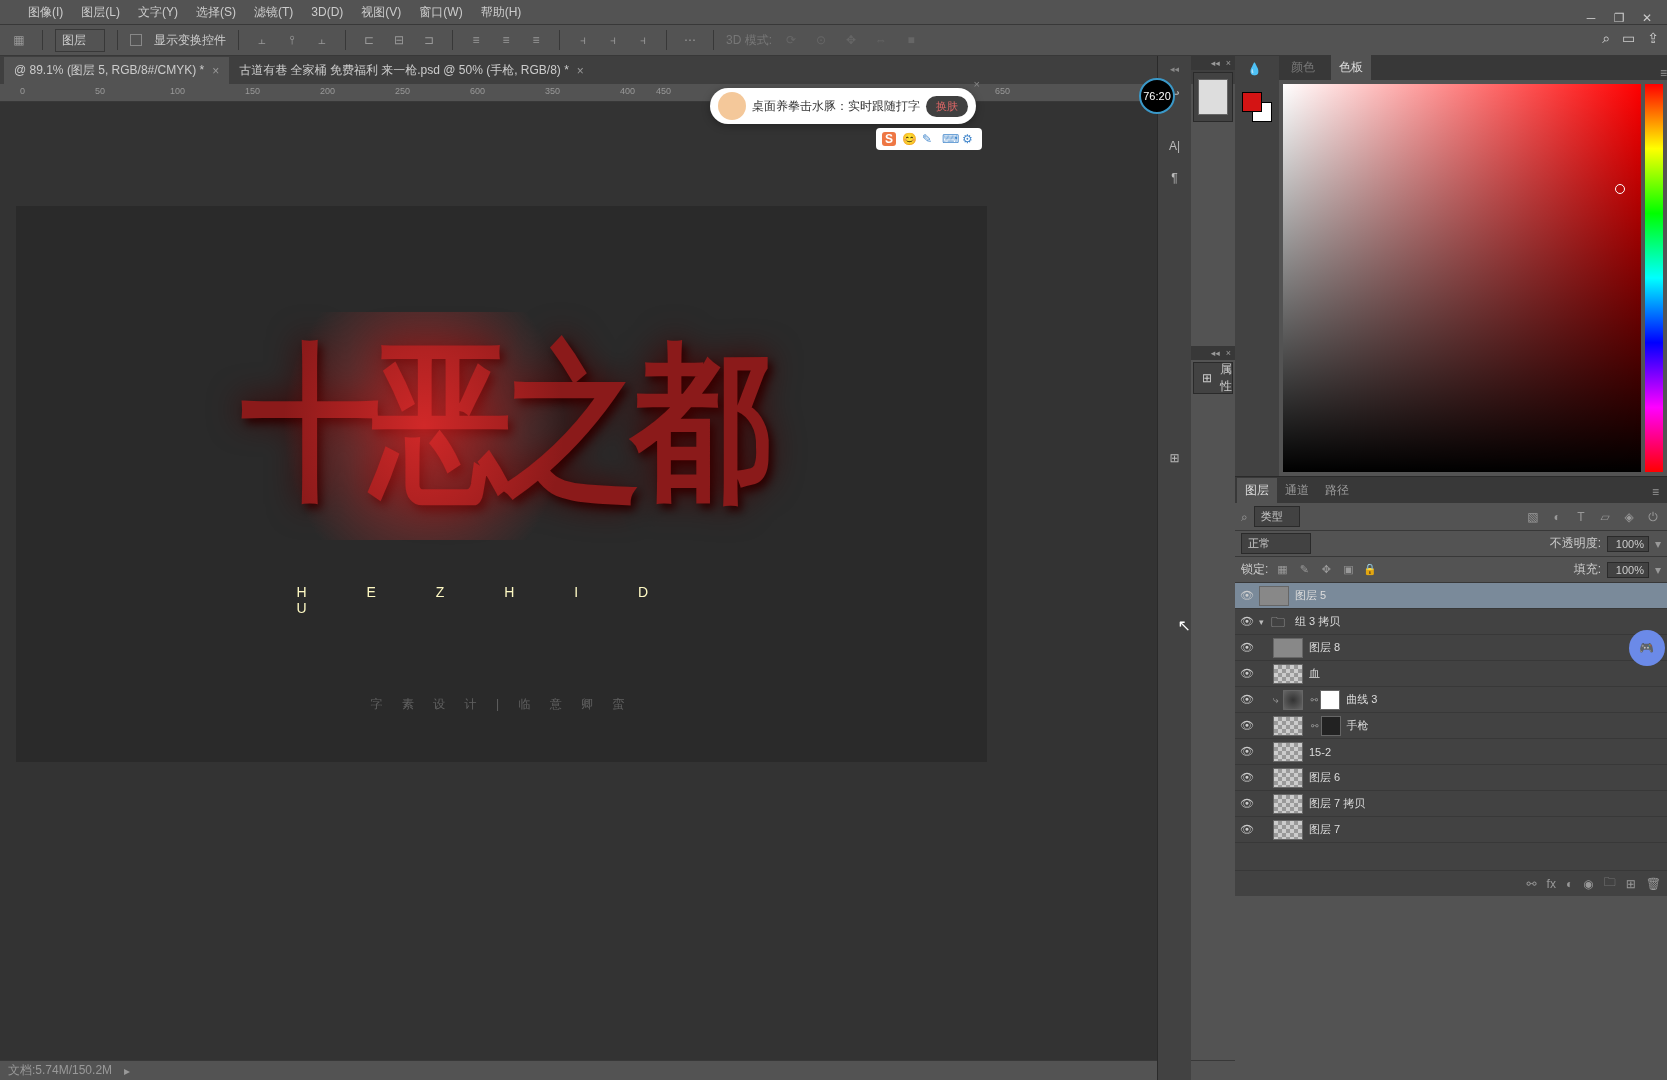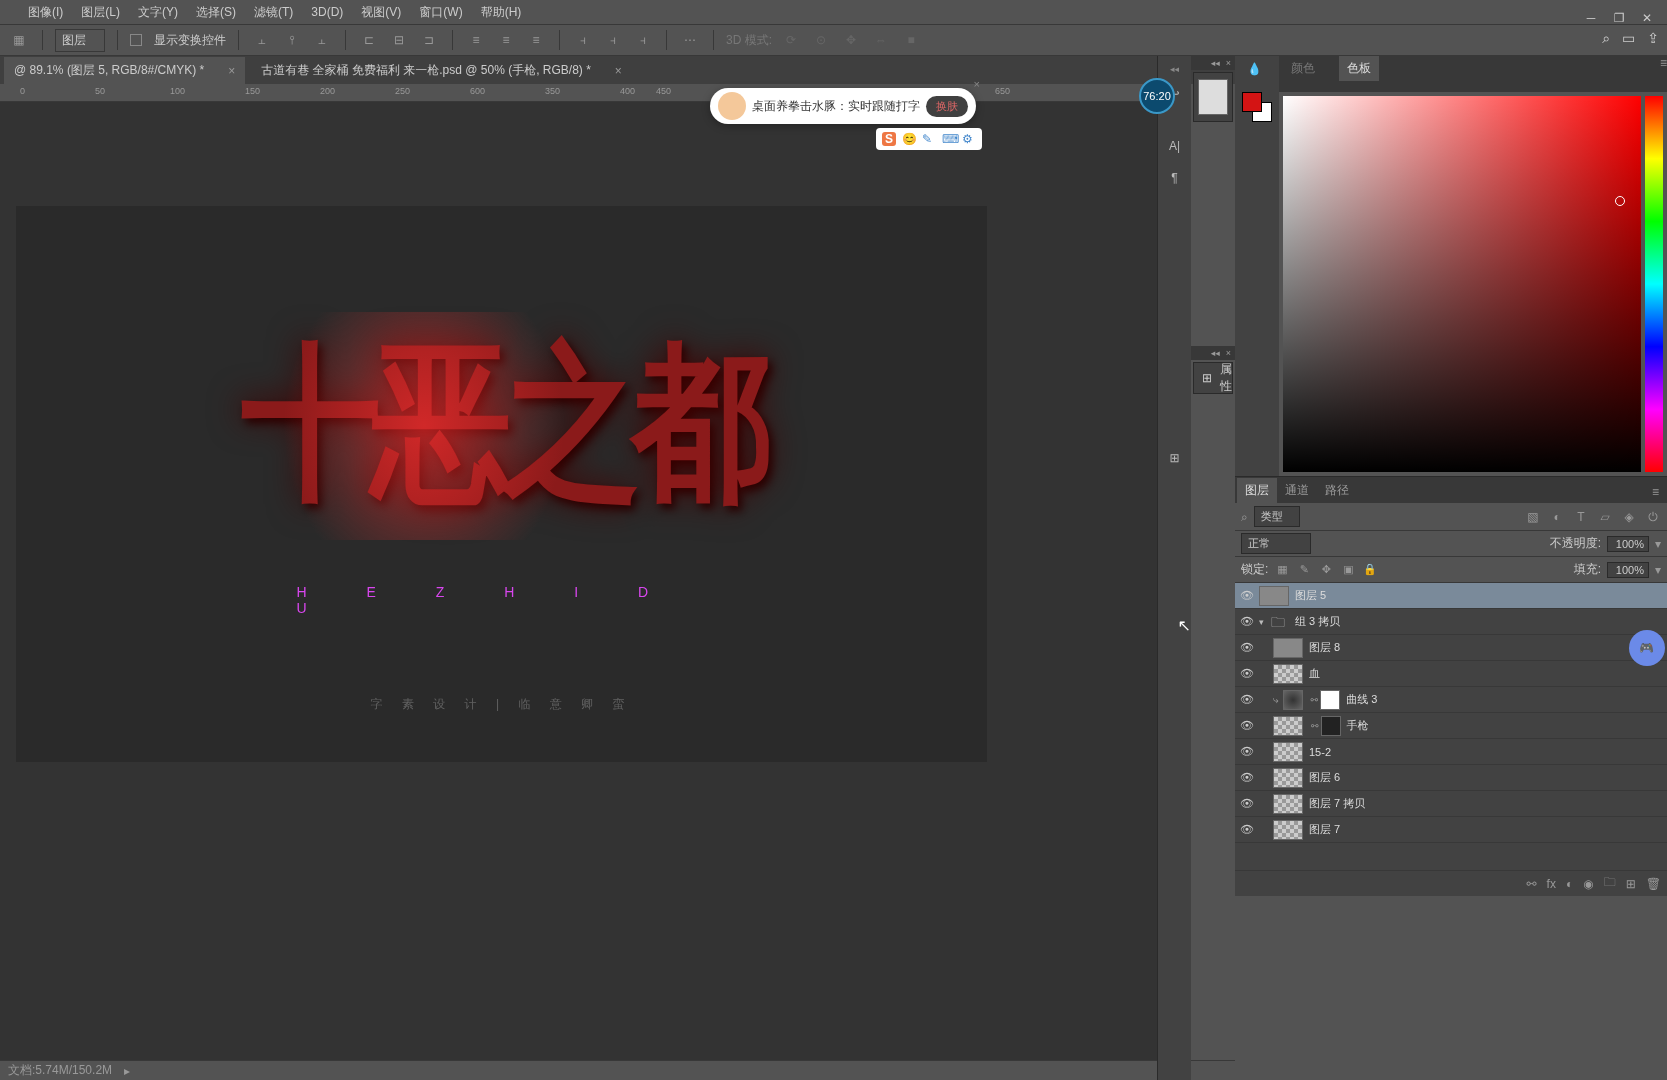--- a/index.html
+++ b/index.html
@@ -7,48 +7,48 @@
 .menubar{height:24px;background:#535353;display:flex;align-items:center;padding-left:20px;gap:2px}
 .menubar span{padding:14px 8px;cursor:pointer}
 .window-controls{position:absolute;right:0;top:0;display:flex;gap:12px;padding:4px 12px}
 .window-controls span{width:16px;height:16px;display:flex;align-items:center;justify-content:center;cursor:pointer}
 .optbar{height:32px;background:#535353;border-top:1px solid #383838;border-bottom:1px solid #383838;display:flex;align-items:center;padding-left:8px;gap:8px}
 .opt-sep{width:1px;height:20px;background:#383838;margin:0 4px}
 .opt-icon{width:22px;height:22px;display:flex;align-items:center;justify-content:center;cursor:pointer;color:#999}
 .opt-select{background:#535353;border:1px solid #383838;padding:2px 18px 2px 6px;position:relative}
 .checkbox{width:12px;height:12px;border:1px solid #888;display:inline-block;margin-right:4px}
 .tabbar{height:28px;background:#3f3f3f;display:flex;align-items:flex-end;padding-left:4px}
-.tab{padding:5px 10px;background:#535353;margin-right:6px;display:flex;align-items:center;gap:24px;font-size:11px;color:#ccc}
+.tab{padding:5px 10px;background:#535353;margin-right:0;display:flex;align-items:center;gap:8px;font-size:11px;color:#ccc}
 .tab.inactive{background:#3f3f3f}
 .tab-close{cursor:pointer;color:#999}
 .ruler-h{height:18px;background:#535353;border-bottom:1px solid #383838;position:relative;margin-right:510px}
 .ruler-h span{position:absolute;font-size:9px;color:#999;top:2px}
 .workspace{position:absolute;left:0;top:102px;right:510px;bottom:20px;background:#333;overflow:hidden}
 .canvas{position:absolute;left:16px;top:104px;width:971px;height:556px;background:#2a2a2a;display:flex;flex-direction:column;align-items:center;justify-content:center}
 .artwork{width:820px;height:340px;position:relative;display:flex;align-items:center;justify-content:center}
 .art-text{font-size:140px;font-weight:900;color:#8b1a1a;text-shadow:0 0 30px #400,4px 4px 8px #200;letter-spacing:-10px;transform:scaleY(1.2);font-family:"SimHei",sans-serif;position:relative}
 .art-text::before{content:"";position:absolute;inset:0;background:radial-gradient(circle at 35% 50%,rgba(255,50,50,0.6),transparent 40%)}
-.art-sub{position:absolute;bottom:-20px;left:50%;transform:translateX(-50%);color:#d946ef;letter-spacing:28px;font-size:14px}
+.art-sub{position:absolute;bottom:-20px;left:50%;transform:translateX(-50%);color:#fef9c3;letter-spacing:28px;font-size:14px}
 .art-caption{color:#616161;font-size:12px;letter-spacing:8px;margin-top:100px}
 .statusbar{position:absolute;bottom:0;left:0;right:0;height:20px;background:#535353;display:flex;align-items:center;padding:0 8px;font-size:11px;color:#999;border-top:1px solid #383838;gap:12px}
 .right-panels{position:absolute;right:0;top:56px;width:510px;bottom:0;display:flex}
 .dock-strip{width:34px;background:#424242;border-left:1px solid #2a2a2a;display:flex;flex-direction:column;align-items:center;padding-top:8px;gap:8px}
 .dock-icon{width:24px;height:24px;display:flex;align-items:center;justify-content:center;cursor:pointer;color:#bbb}
 .panel-stack{flex:1;display:flex;flex-direction:column;background:#535353}
 .panel-head{height:14px;background:#383838;display:flex;justify-content:flex-end;align-items:center;padding-right:4px;gap:6px}
 .panel-head span{font-size:9px;color:#999;cursor:pointer}
 .mini-panel{height:50px;background:#424242;border:1px solid #2a2a2a;margin:2px;display:flex;align-items:center;padding:4px}
 .mini-swatch{width:36px;height:36px;background:#ddd;border:1px solid #666}
 .props-panel{height:32px;background:#424242;border:1px solid #2a2a2a;margin:2px;display:flex;align-items:center;padding:0 8px;gap:8px;color:#ccc}
 .color-left{width:44px;background:#424242;display:flex;flex-direction:column;align-items:center;padding-top:6px;gap:10px}
 .pipette{width:20px;height:20px;color:#bbb;cursor:pointer}
 .fgbg{width:30px;height:30px;position:relative}
 .fg-sw{width:20px;height:20px;background:#d41414;border:1px solid #000;position:absolute;top:0;left:0;z-index:2}
 .bg-sw{width:20px;height:20px;background:#fff;border:1px solid #000;position:absolute;bottom:0;right:0}
-.color-tabs{height:36px;display:flex;align-items:flex-start;padding-left:4px;background:#383838;gap:16px}
+.color-tabs{height:24px;display:flex;align-items:flex-end;padding-left:4px;background:#383838;gap:8px}
 .ptab{padding:4px 8px;color:#999;cursor:pointer}
 .ptab.active{background:#535353;color:#ddd}
 .color-body{flex:1;display:flex;padding:4px;gap:4px}
 .sat-field{flex:1;background:linear-gradient(to bottom,transparent,#000),linear-gradient(to right,#fff,#f00);position:relative}
 .sat-cursor{width:10px;height:10px;border:1px solid #fff;border-radius:50%;position:absolute;top:100px;right:16px}
 .hue-strip{width:18px;background:linear-gradient(to bottom,#f00,#ff0,#0f0,#0ff,#00f,#f0f,#f00)}
 .layers-area{height:420px;border-top:1px solid #2a2a2a;display:flex;flex-direction:column;background:#535353}
 .layers-tabs{height:26px;display:flex;align-items:flex-end;background:#383838;padding-left:2px}
 .filter-row{height:28px;display:flex;align-items:center;padding:0 6px;gap:6px;border-bottom:1px solid #383838}
 .filter-sel{background:#424242;border:1px solid #2a2a2a;padding:2px 16px 2px 6px;font-size:11px}
@@ -74,21 +74,21 @@
 .layers-foot{height:26px;display:flex;align-items:center;justify-content:flex-end;padding:0 6px;gap:10px;border-top:1px solid #383838;background:#424242}
 .layers-foot span{color:#999;cursor:pointer;font-size:12px}
 .float-pill{position:absolute;top:88px;left:710px;background:#fff;border-radius:18px;height:36px;display:flex;align-items:center;padding:0 8px;gap:6px;box-shadow:0 2px 8px rgba(0,0,0,0.3);z-index:50}
 .pill-avatar{width:28px;height:28px;border-radius:50%;background:#f4c89a}
 .pill-text{color:#333;font-size:12px}
 .pill-btn{background:#404040;color:#d66;border-radius:12px;padding:3px 10px;font-size:11px;cursor:pointer}
 .pill-close{position:absolute;top:-10px;right:-4px;color:#888;cursor:pointer;font-size:11px}
 .float-bar{position:absolute;top:128px;left:876px;background:#fff;border-radius:4px;height:22px;display:flex;align-items:center;padding:0 6px;gap:6px;z-index:50}
 .float-bar span{width:14px;height:14px;font-size:12px}
 .s-badge{background:#e74;color:#fff;font-weight:bold;border-radius:3px;padding:0 3px}
-.timer-badge{position:absolute;top:78px;right:492px;width:36px;height:36px;border-radius:50%;background:#0c4a6e;color:#fff;display:flex;align-items:center;justify-content:center;font-size:11px;z-index:60;border:2px solid #3a98c8}
+.timer-badge{position:absolute;top:78px;right:492px;width:36px;height:36px;border-radius:50%;background:#000000;color:#fff;display:flex;align-items:center;justify-content:center;font-size:11px;z-index:60;border:2px solid #3a98c8}
 .blue-fab{position:absolute;right:2px;top:630px;width:36px;height:36px;border-radius:50%;background:#6b8ae8;z-index:60;display:flex;align-items:center;justify-content:center;color:#fff}
 .cursor-img{position:absolute;top:616px;right:476px;z-index:70;color:#fff;font-size:16px;pointer-events:none}
 .top-right-icons{position:absolute;right:8px;top:30px;display:flex;gap:12px}
 .top-right-icons span{color:#ccc;cursor:pointer;font-size:14px}
 </style>
 </head>
 <body>
 
 <div class="menubar">
   <span>图像(I)</span>

